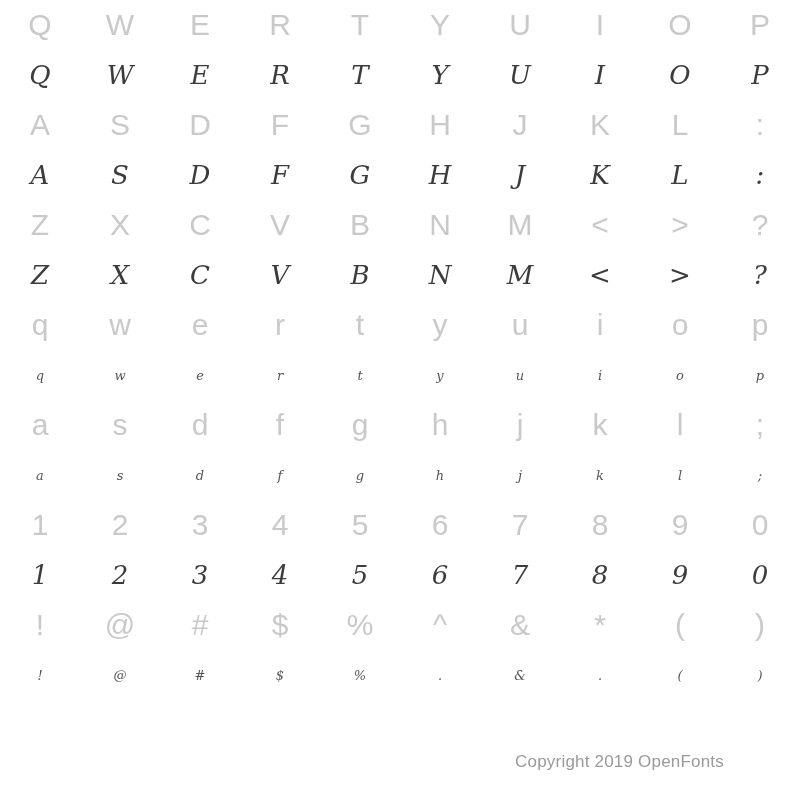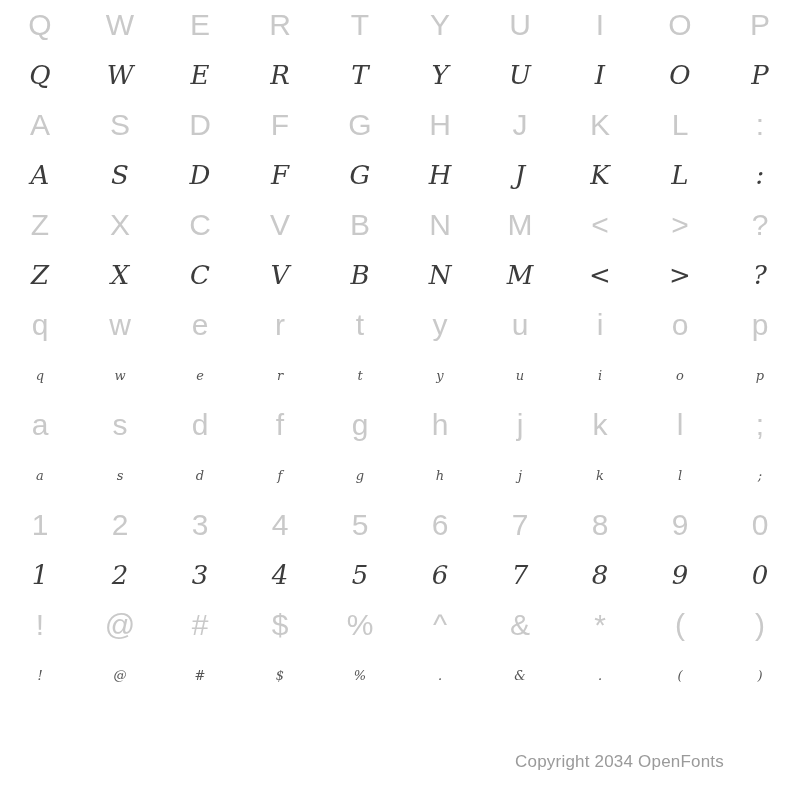--- a/index.html
+++ b/index.html
@@ -246,14 +246,14 @@
         <div class="cell">#</div>
         <div class="cell">$</div>
         <div class="cell">%</div>
         <div class="cell">.</div>
         <div class="cell">&amp;</div>
         <div class="cell">.</div>
         <div class="cell">(</div>
         <div class="cell">)</div>
       </div>
     </div>
-  <div class="footer">Copyright 2034 OpenFonts</div>
+  <div class="footer">Copyright 2019 OpenFonts</div>
 </div>
 
 </body></html>

